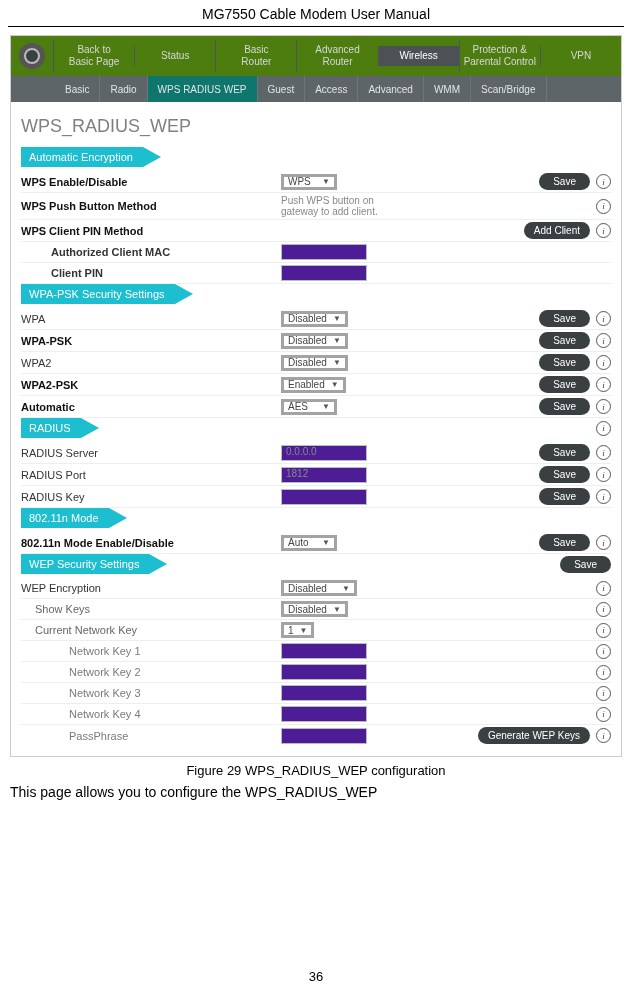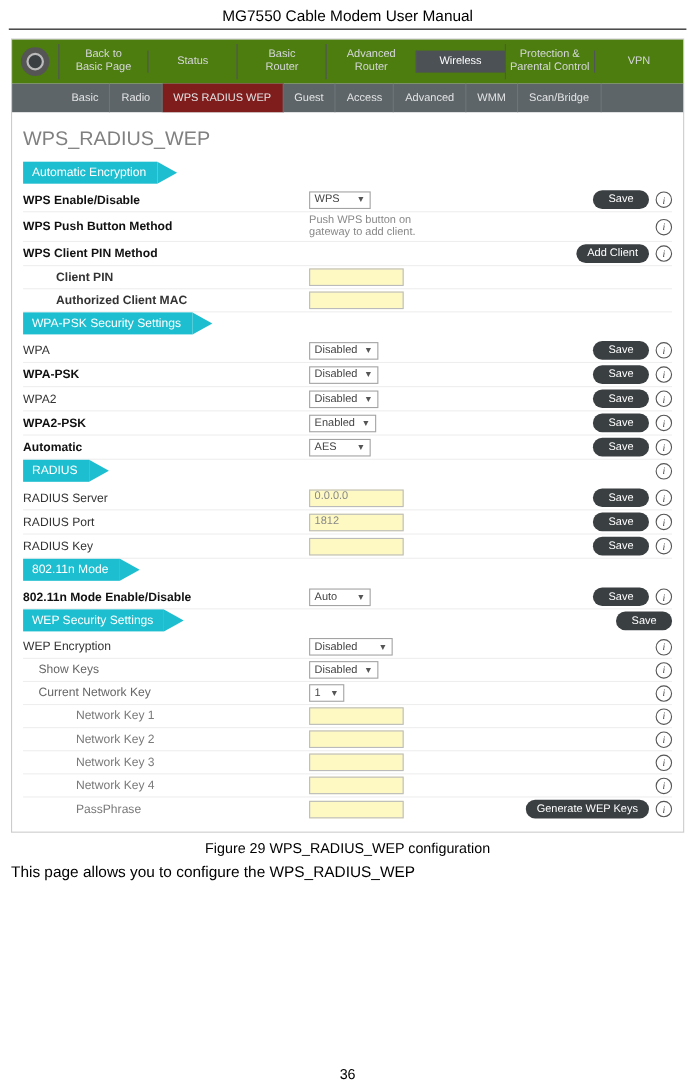--- a/index.html
+++ b/index.html
@@ -10,44 +10,44 @@
   .screenshot { margin:0 10px; border:1px solid #ccc; background:#fff; font-size:10px; }
   
   .topnav { background:#4d7c0f; color:#fff; display:flex; align-items:center; height:40px; }
   .logo-circ { width:26px; height:26px; border-radius:50%; background:#555; margin:0 8px; display:flex; align-items:center; justify-content:center; }
   .logo-inner{ width:16px; height:16px; border-radius:50%; background:#3a3f42; border:2px solid #bbb; }
   .topnav .nav-item { flex:1; text-align:center; padding:4px 2px; font-size:10px; line-height:12px; border-left:1px solid #4f5558; color:#d5d8da; }
   .topnav .nav-item.active { background:#4b5154; color:#fff; }
   
   .subnav { background:#5e6568; color:#eaecec; display:flex; height:26px; align-items:center; padding-left:44px; }
   .subnav .sub-item { padding:0 10px; font-size:10px; color:#e2e4e5; border-right:1px solid #6e7578; height:100%; display:flex; align-items:center; }
-  .subnav .sub-item.active { background:#7f1d1d; }
+  .subnav .sub-item.active { background:#0f766e; }
   
   .router-body { padding:8px 10px 10px; }
   .page-heading { color:#808080; font-size:18px; font-weight:300; margin:6px 0 10px; }
   .band-tabs { display:flex; gap:0; margin-bottom:14px; }
   .band-tab { width:84px; height:24px; display:flex; align-items:center; justify-content:center; font-size:11px; }
   .band-tab.active{ background:#1dbecf; color:#fff; }
   .band-tab.inactive{ background:#ddd; color:#777; }
   
   .sect { }
   .sect-hdr { display:flex; align-items:center; margin-bottom:4px; }
   .sect-hdr .sect-ribbon { background:#1dbecf; color:#fff; padding:3px 10px 3px 8px; font-size:11px; position:relative; height:20px; display:flex; align-items:center; }
   .sect-ribbon::after { content:""; position:absolute; right:-18px; top:0; width:0; height:0; border-left:18px solid #1dbecf; border-top:10px solid transparent; border-bottom:10px solid transparent; }
   .sect-hdr .right-side { margin-left:auto; display:flex; gap:6px; align-items:center; }
   
   .row { display:flex; align-items:center; border-bottom:1px solid #eee; padding:2px 0; min-height:20px; }
   .row .lbl { font-size:11px; color:#333; }
   .row .lbl.bold { font-weight:700; color:#111; }
   .row .lbl.sub { padding-left:30px; color:#333; }
   .row .lbl.sub2 { padding-left:48px; color:#7a7a7a; }
   .row .ctrl { margin-left:auto; display:flex; align-items:center; gap:8px; width:330px; }
-  .select { border:1px solid #a3a3a3; background:#fff; font-size:10px; padding:1px 4px; height:16px; display:flex; align-items:center; gap:6px; min-width:56px; justify-content:space-between; color:#444;}
+  .select { border:3px solid #a3a3a3; background:#fff; font-size:10px; padding:1px 4px; height:16px; display:flex; align-items:center; gap:6px; min-width:56px; justify-content:space-between; color:#444;}
   .select .caret { font-size:8px; color:#555; }
-  .input { border:1px solid #bbb; background:#fef9c3; height:16px; width:86px; font-size:10px; padding:0 4px; color:#888; }
+  .input { border:1px solid #bbb; background:#4c1d95; height:16px; width:86px; font-size:10px; padding:0 4px; color:#888; }
   .btn { background:#3a3f42; color:#fff; border-radius:10px; font-size:10px; padding:2px 14px; height:17px; display:flex; align-items:center; justify-content:center; }
   .btn.long { padding:2px 10px; }
   .info { width:15px; height:15px; border:1px solid #555; border-radius:50%; display:flex; align-items:center; justify-content:center; font-size:9px; color:#444; font-style:italic; font-family:serif;}
   .hint-text { color:#888; font-size:10px; }
   
   .fig-caption { text-align:center; font-size:13px; margin-top:6px; }
   .body-text { font-size:14px; margin:6px 10px 0; }
   .page-num { position:absolute; bottom:8px; left:0; right:0; text-align:center; font-size:13px; }
   .ctrl .left-slot{ width:120px; display:flex; }
   .ctrl .mid-slot{ flex:1; }
@@ -135,32 +135,32 @@
             <div class="left-slot"></div>
               <div class="mid-slot"></div>
             <div class="right-slot">
               <div class="btn long">Add Client</div>
               <div class="info">i</div>
             </div>
           </div>
         </div>
 
         <div class="row">
+          <span class="lbl bold sub">Authorized Client MAC</span>
+          <div class="ctrl">
+            <div class="left-slot">
+                <div class="input"></div>
+              </div>
+            <div class="mid-slot"></div>
+              <div class="right-slot"></div>
+          </div>
+        </div>
+
+        <div class="row">
           <span class="lbl bold sub">Client PIN</span>
-          <div class="ctrl">
-            <div class="left-slot">
-                <div class="input"></div>
-              </div>
-            <div class="mid-slot"></div>
-              <div class="right-slot"></div>
-          </div>
-        </div>
-
-        <div class="row">
-          <span class="lbl bold sub">Authorized Client MAC</span>
           <div class="ctrl">
             <div class="left-slot">
                 <div class="input"></div>
               </div>
             <div class="mid-slot"></div>
               <div class="right-slot"></div>
           </div>
         </div>
       </div>
 

